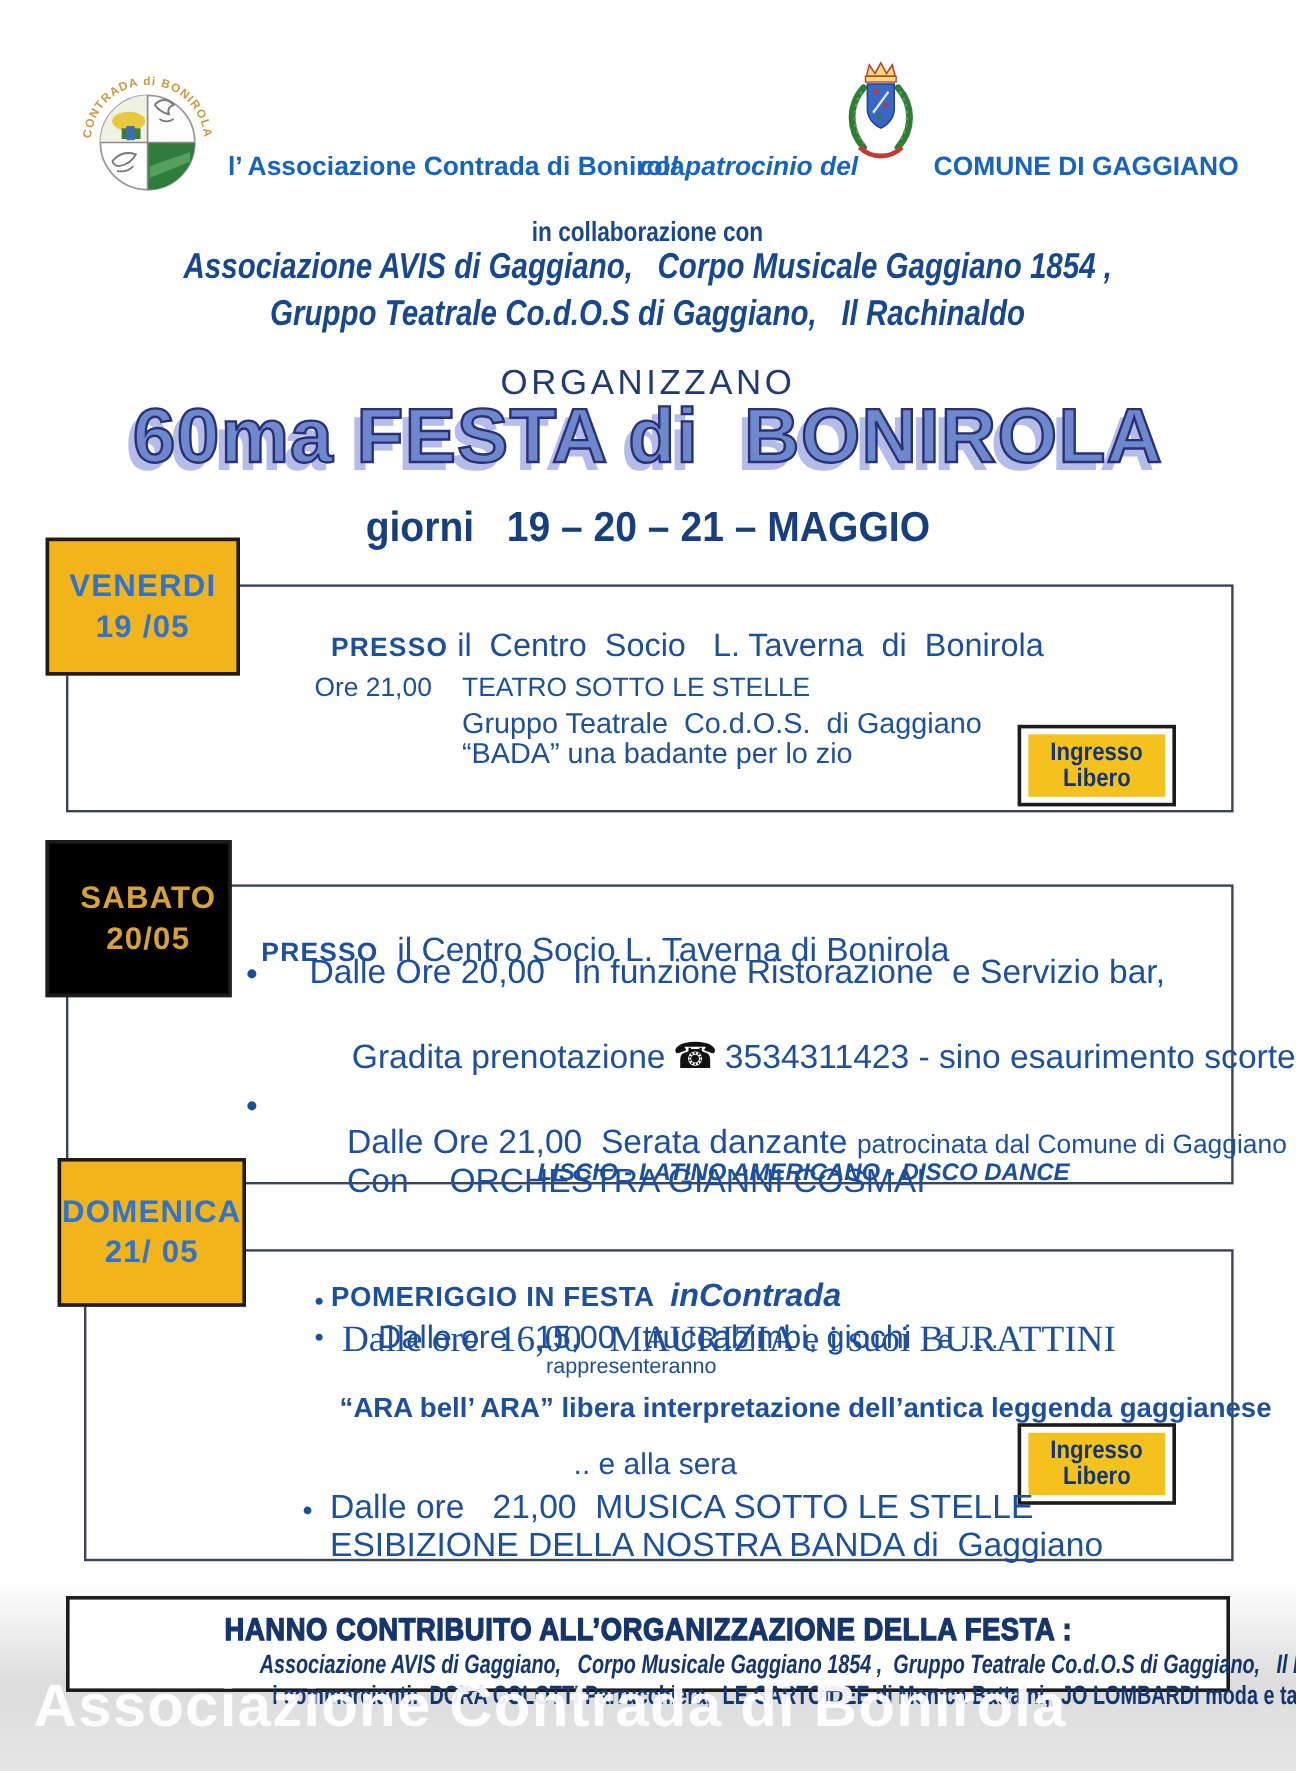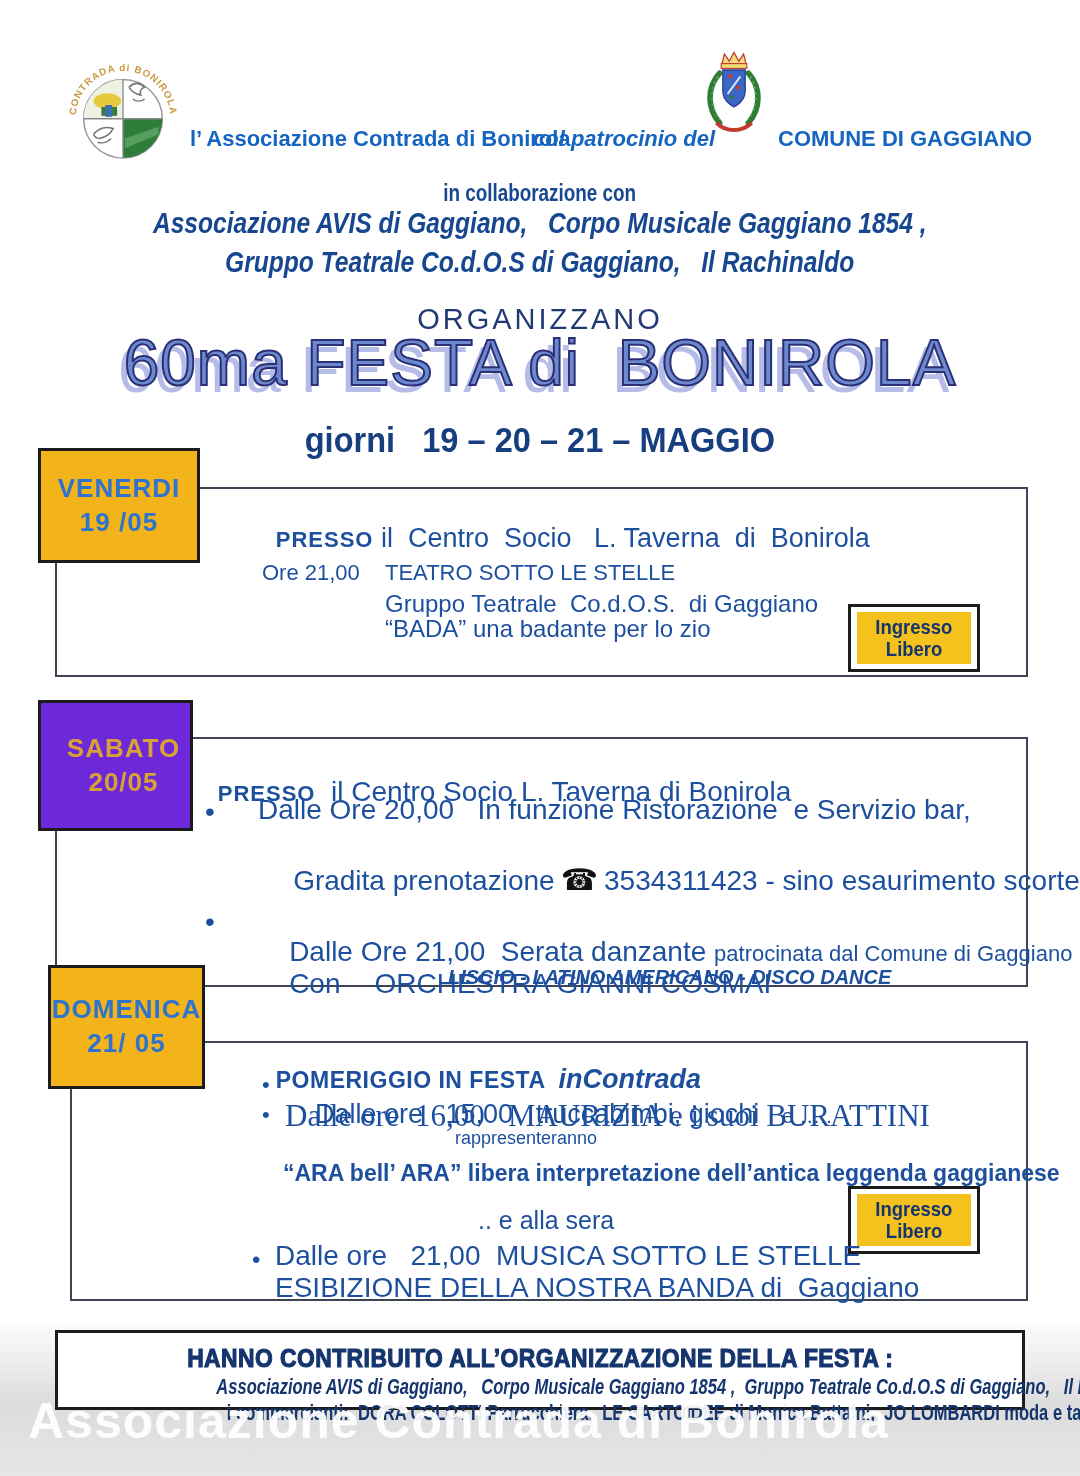--- a/index.html
+++ b/index.html
@@ -19,34 +19,34 @@
   .patron-label{font-size:22px;font-weight:bold;font-style:italic;color:var(--headblue);}
   .comune-label{font-size:22px;font-weight:bold;color:var(--headblue);}
 
   
   .collab-intro{font-size:23px;font-weight:bold;color:var(--collab);}
   .collab-line{font-size:30px;font-weight:bold;font-style:italic;color:var(--collab);}
 
   
   .organizzano{font-size:29px;letter-spacing:3px;color:#223a74;}
   .main-title{
-    font-size:64px;font-weight:normal;color:#6d89cc;letter-spacing:1px;
+    font-size:64px;font-weight:bold;color:#6d89cc;letter-spacing:1px;
     -webkit-text-stroke:2px #2a3078;
     text-shadow:-6px 7px 0 #b6bce8;
   }
   .dates-line{font-size:35px;font-weight:bold;color:#173f80;}
 
   
   .daybox{
     display:flex;flex-direction:column;align-items:center;justify-content:center;
     border:3px solid #1c1c1c; box-sizing:border-box; text-align:center;
     font-weight:bold; font-size:26px; line-height:1.3; letter-spacing:1px;
   }
   .daybox.yellow{background:#f2b31b;color:#2e74cf;}
-  .daybox.blue{background:#6d28d9;color:#d9a237;padding-left:16px;}
+  .daybox.blue{background:#000000;color:#d9a237;padding-left:16px;}
 
   
   .contentbox{border:2px solid #3d4455; box-sizing:border-box; background:#ffffff;}
 
   
   .presso{font-size:22px;font-weight:bold;color:var(--body);letter-spacing:1px;}
   .venue{font-size:27px;color:var(--body);}
   .row26{font-size:22px;color:var(--body);}
   .row28{font-size:28px;color:var(--body);}
   .row24{font-size:24px;color:var(--body);}

